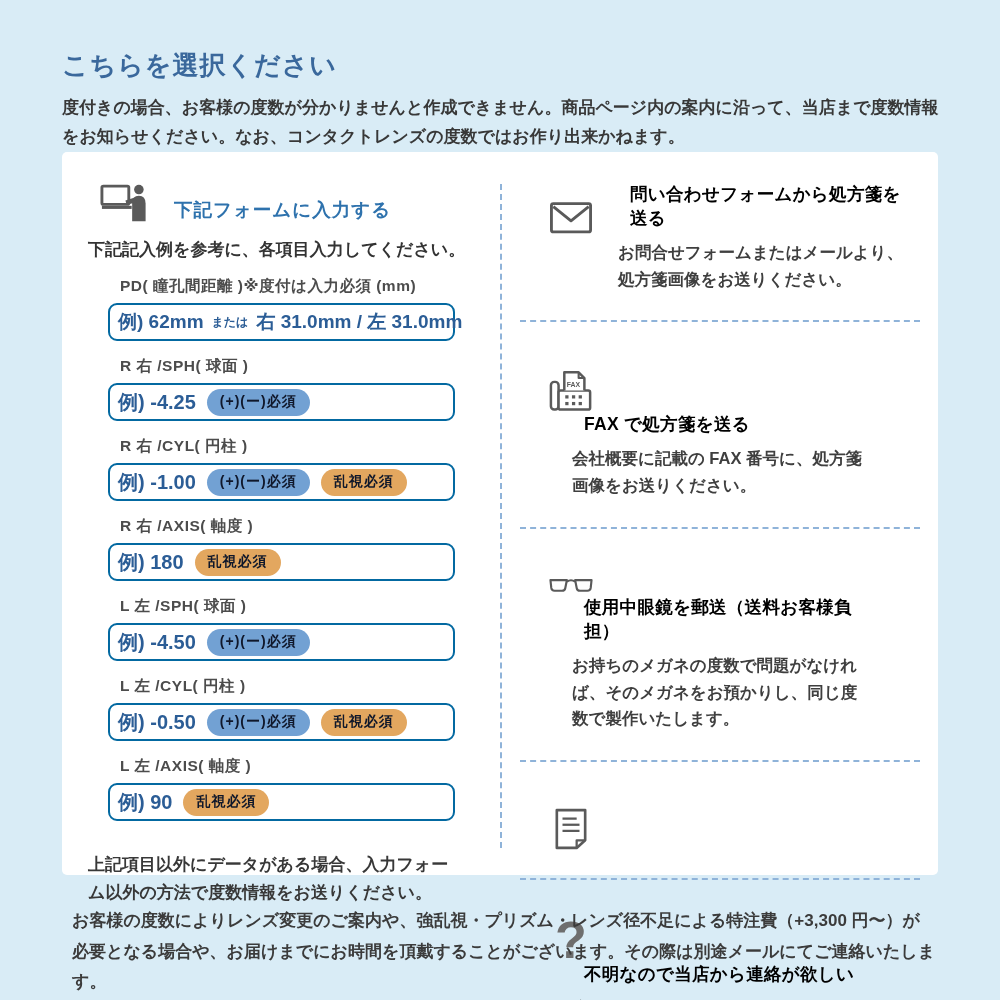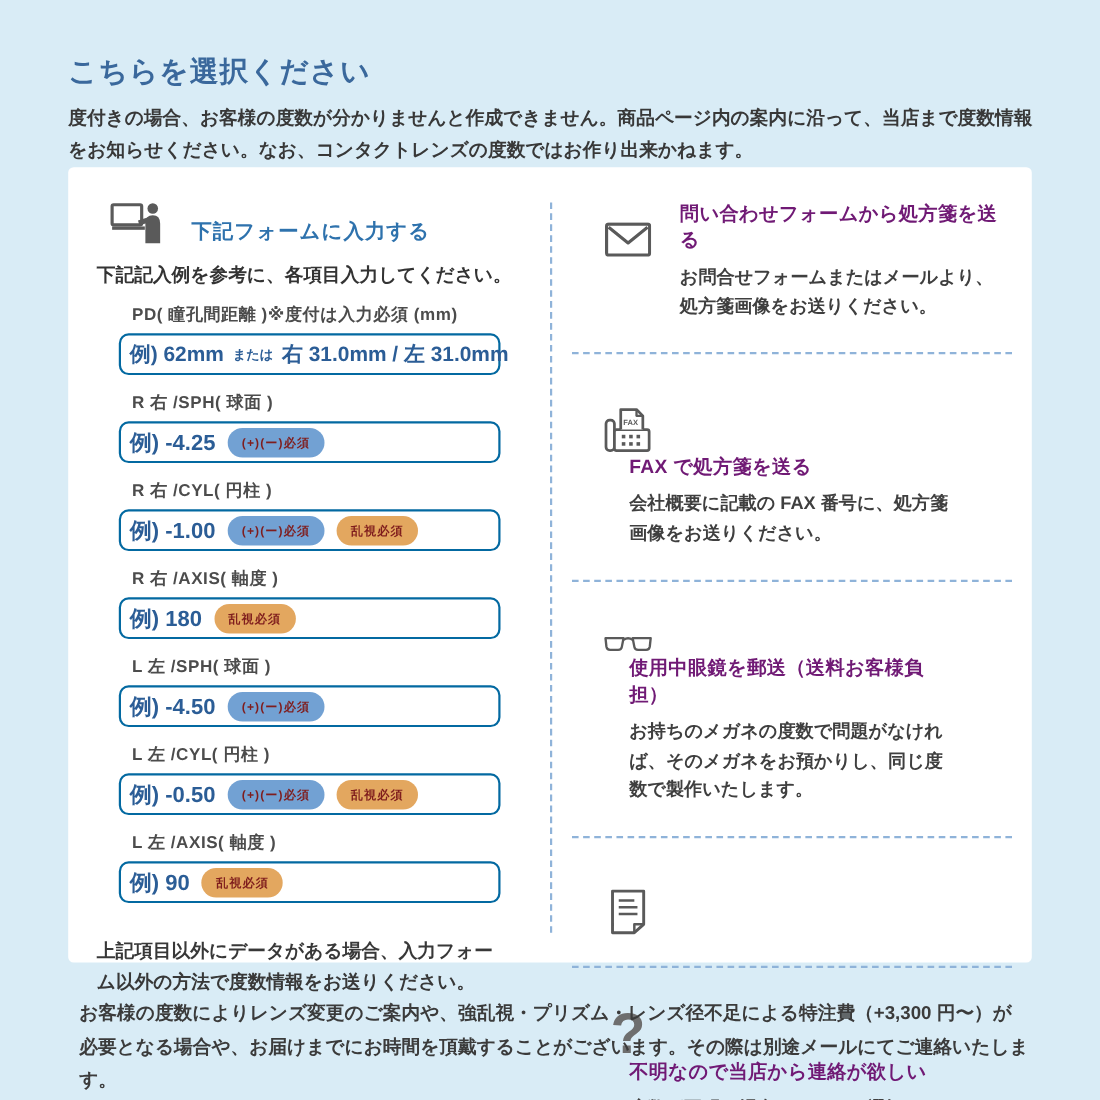--- a/index.html
+++ b/index.html
@@ -47,21 +47,21 @@
   .ex-box{
     margin-left:20px;width:347px;height:38px;box-sizing:border-box;
     border:2px solid #0369a1;border-radius:9px;background:#fff;
     display:flex;align-items:center;padding:0 10px 0 8px;gap:11px;
   }
   .ex{font-size:20px;font-weight:bold;color:#2b5d96;white-space:nowrap;}
   .ex-sm{font-size:12px;font-weight:bold;color:#2b5d96;white-space:nowrap;margin:0 -3px;}
   .ex-box.pd .ex{font-size:19px;}
   .pill{
     height:27px;border-radius:14px;display:flex;align-items:center;
-    padding:0 13px;font-size:11px;font-weight:bold;color:#7f1d1d;
+    padding:0 13px;font-size:14px;font-weight:bold;color:#0f172a;
     letter-spacing:1px;white-space:nowrap;
   }
   .pill-blue{background:#72a1d3;}
   .pill-orange{background:#e3a75f;}
   .form-note{
     margin:30px 0 0 0;width:375px;font-size:17px;font-weight:bold;
     line-height:1.65;color:#383838;
   }
 
   
@@ -69,21 +69,21 @@
     position:absolute;left:438px;top:0;width:438px;
     padding-top:4px;box-sizing:border-box;
   }
   .method{
     display:flex;align-items:flex-start;
     padding:26px 0 28px 48px;
   }
   .method + .method{border-top:2px dashed #8fb3d9;margin:0 18px 0 20px;padding-left:28px;flex-direction:column;}
   .m-icon{width:46px;min-width:46px;display:flex;justify-content:center;margin-top:20px;}
   .m-text{margin-left:24px;width:294px;}
-  .m-heading{font-size:17.5px;font-weight:bold;color:#701a75;margin-bottom:9px;letter-spacing:0.3px;}
+  .m-heading{font-size:17.5px;font-weight:bold;color:#000000;margin-bottom:9px;letter-spacing:0.3px;margin-left:12px;}
   .m-body{font-size:16.5px;line-height:1.62;color:#3f3f3f;font-weight:bold;}
   .qmark{font-size:52px;font-weight:bold;color:#6e6e6e;line-height:0.8;margin-top:-6px;}
 
   .page-footer{
     position:absolute;left:72px;top:906px;width:864px;
     font-size:17px;line-height:1.8;color:#3b3b3b;font-weight:bold;
   }
   svg{display:block;}
 </style>
 </head>

